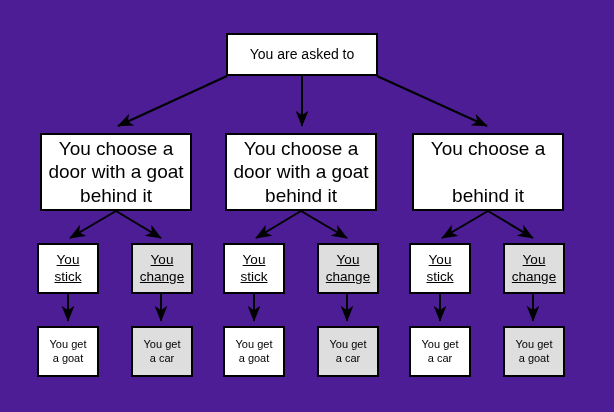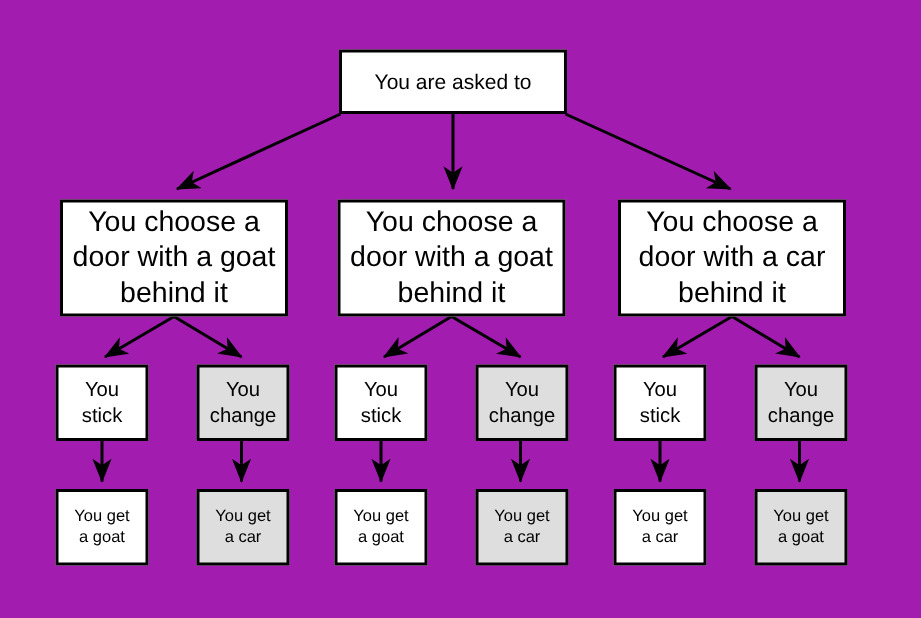--- a/index.html
+++ b/index.html
@@ -4,21 +4,21 @@
 <style>
   html, body {
     margin: 0;
     padding: 0;
     background: #ffffff;
   }
   #canvas {
     position: relative;
     width: 614px;
     height: 412px;
-    background: #a21caf;
+    background: #4c1d95;
     font-family: "Liberation Sans", sans-serif;
     overflow: hidden;
   }
   svg.edges {
     position: absolute;
     left: 0;
     top: 0;
     width: 614px;
     height: 412px;
     pointer-events: none;
@@ -45,20 +45,21 @@
     padding: 0 2px;
   }
   .node-root {
     font-size: 14px;
   }
   .node-choice {
     font-size: 19px;
   }
   .node-action {
     font-size: 13.5px;
+    text-decoration: underline;
   }
   .node-outcome {
     font-size: 11px;
   }
 </style>
 </head>
 <body>
 
 <div id="canvas">
 
@@ -110,21 +111,21 @@
     <span class="label">
       <span>You choose a</span><br>
       <span>door with a goat</span><br>
       <span>behind it</span>
     </span>
   </div>
 
   <div class="node node-choice" style="left:412px; top:133px; width:152px; height:78px;">
     <span class="label">
       <span>You choose a</span><br>
-      <span>door with a car</span><br>
+      <br>
       <span>behind it</span>
     </span>
   </div>
 
   <div class="node node-action" style="left:37px; top:243px; width:62px; height:51px;">
     <span class="label">
       <span>You</span><br>
       <span>stick</span>
     </span>
   </div>

